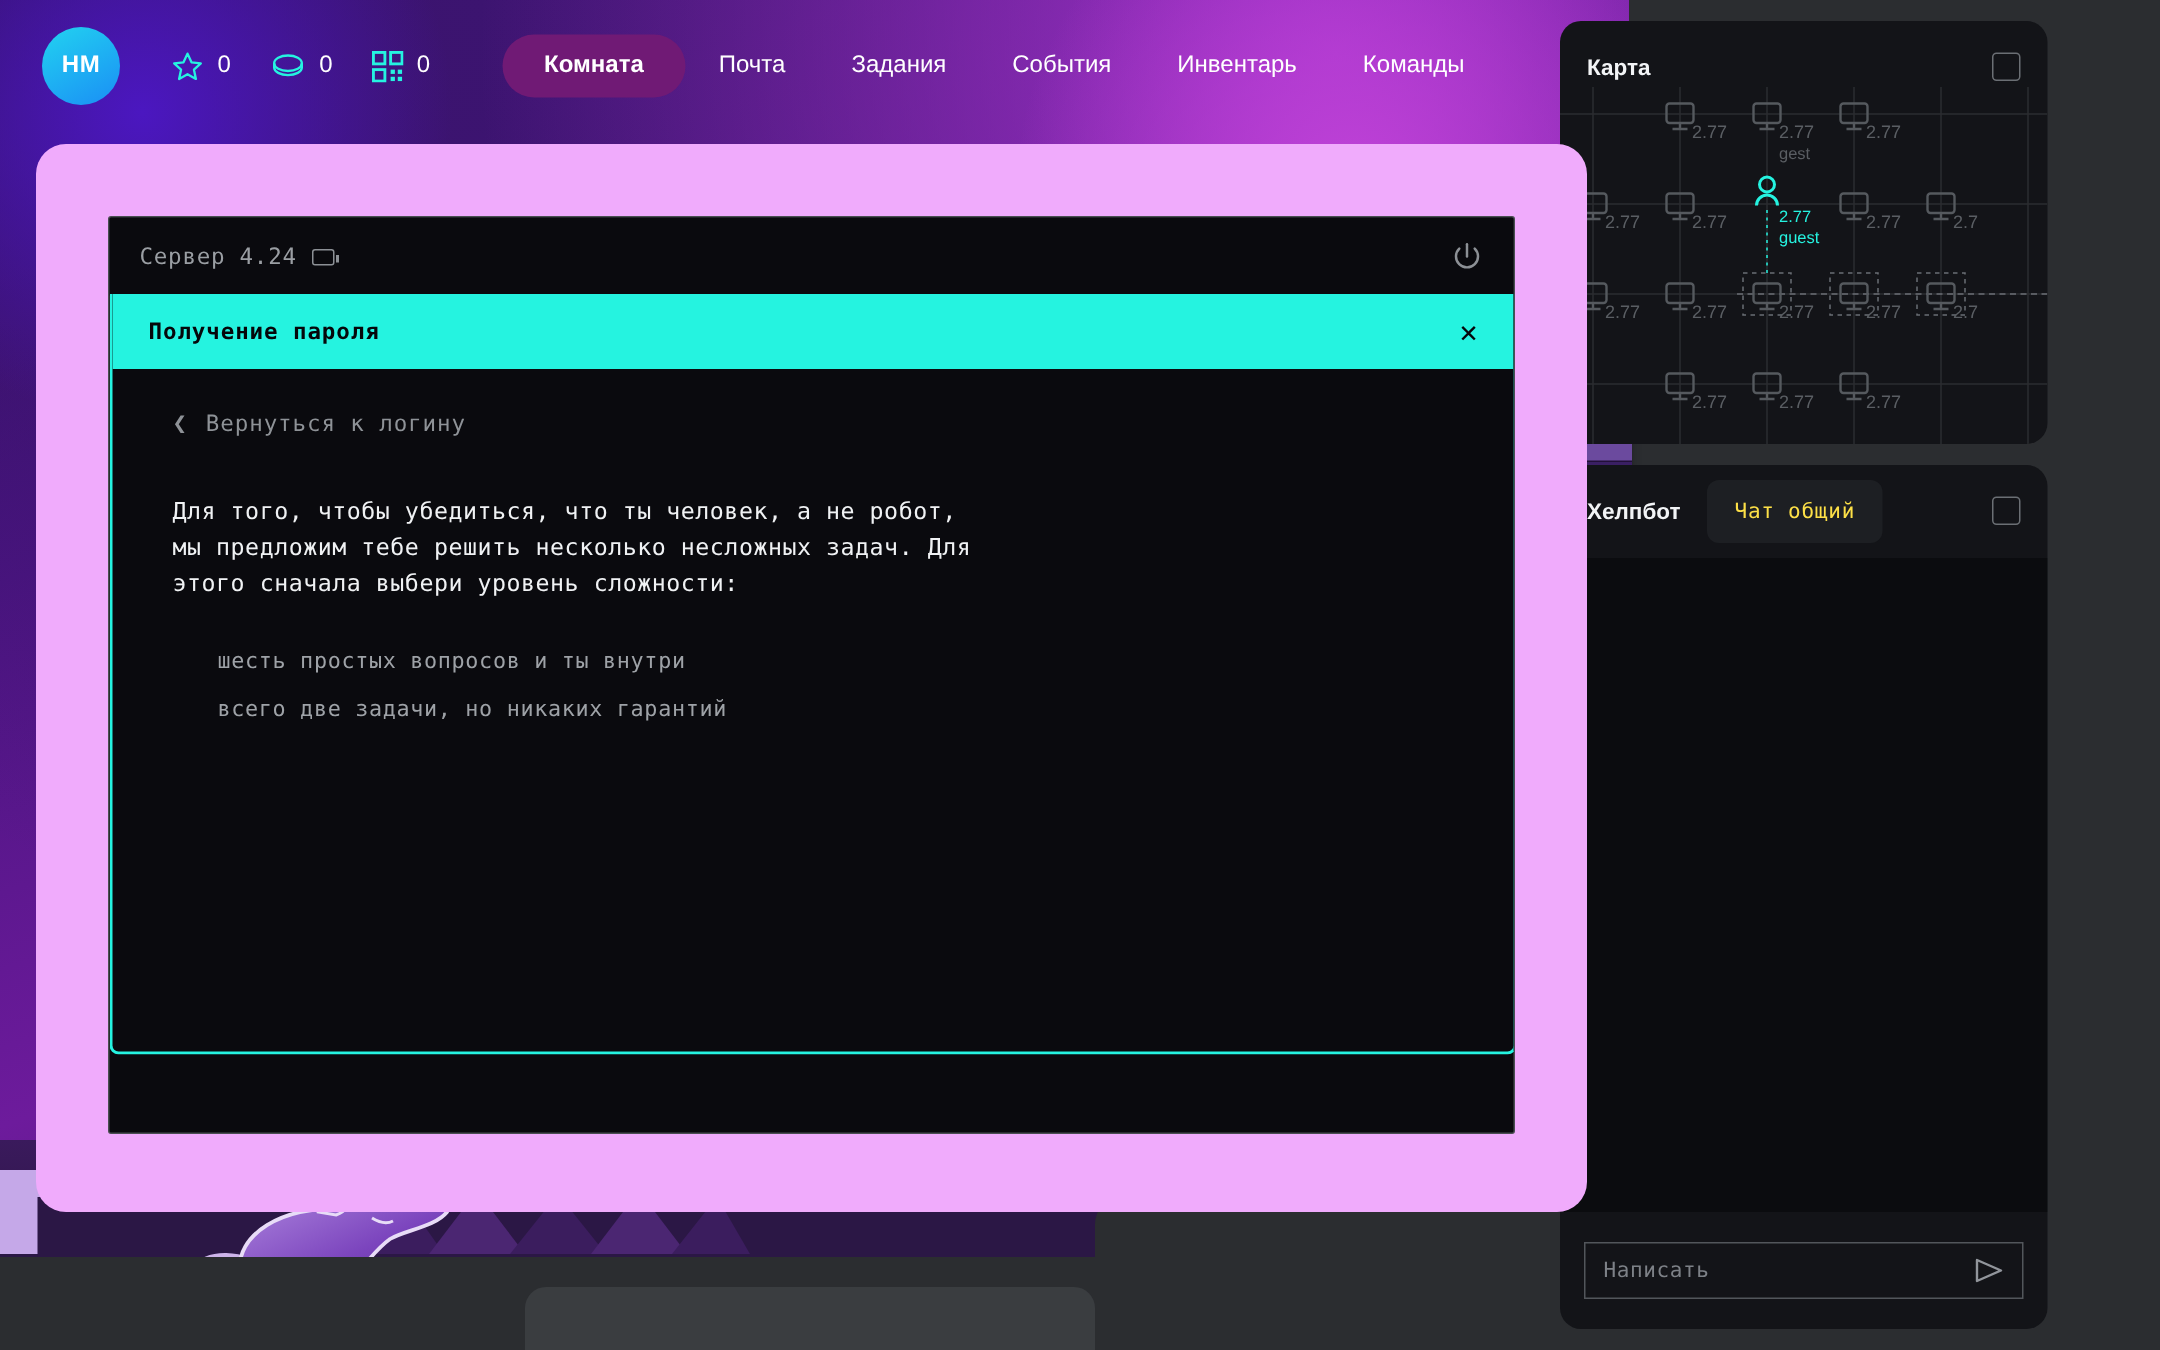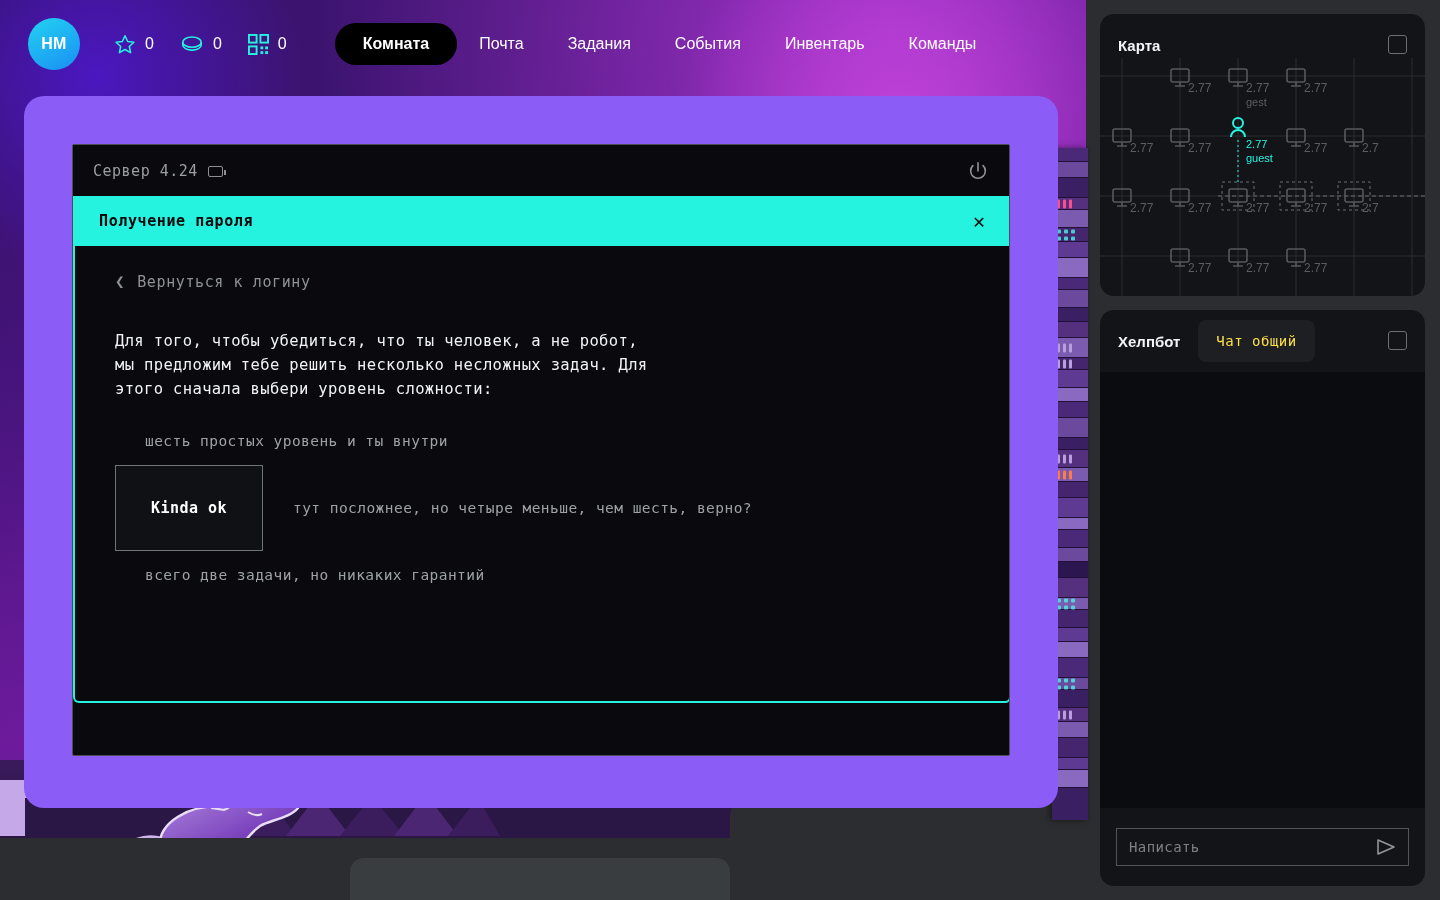--- a/index.html
+++ b/index.html
@@ -93,26 +93,26 @@
     letter-spacing:.4px; flex:none;
   }
   .stats { display:flex; align-items:center; gap:26px; margin-left:34px; }
   .stat { display:flex; align-items:center; gap:9px; }
   .stat .val { color:#ffffff; font-size:16px; font-weight:400; }
   .navlinks { display:flex; align-items:center; gap:0; margin-left:48px; }
   .navlink {
     color:#ffffff; font-size:16px; font-weight:400;
     padding:12px 22px; border-radius:22px; white-space:nowrap;
   }
-  .navlink.active { background:#000000; font-weight:700; padding:12px 28px; }
+  .navlink.active { background:#701a75; font-weight:700; padding:12px 28px; }
 
   
   .monitor {
     position:absolute; left:24px; top:96px; width:1034px; height:712px;
-    background:#8b5cf6; border-radius:20px;
+    background:#f0abfc; border-radius:20px;
     z-index:30;
   }
   .screen {
     position:absolute; left:48px; top:48px; width:938px; height:612px;
     background:#0a0a0e; border:1px solid #4a4e52; border-radius:2px;
     overflow:hidden;
   }
   .term-bar {
     height:52px; display:flex; align-items:center; justify-content:space-between;
     padding:0 20px; background:#0a0a0e;
@@ -148,21 +148,21 @@
   .choice { display:flex; align-items:center; }
   .choice + .choice { margin-top:16px; }
   .choice-btn {
     width:148px; height:86px; border:1px solid #6f7377; background:#101114;
     color:#ffffff; font-size:15px; font-weight:700; letter-spacing:.5px;
     display:flex; align-items:center; justify-content:center; flex:none;
   }
   .choice-desc { margin-left:30px; color:#9ea2a7; font-size:14.5px; letter-spacing:.45px; }
 
   
-  .sidebar { position:absolute; left:1100px; top:0; width:340px; height:800px; }
+  .sidebar { position:absolute; left:1040px; top:0; width:340px; height:800px; }
   .panel { background:#131418; border-radius:14px; position:relative; }
   .panel-map { position:absolute; left:0; top:14px; width:325px; height:282px; overflow:hidden; }
   .panel-chat { position:absolute; left:0; top:310px; width:325px; height:576px; overflow:hidden; }
   .panel-head {
     height:62px; display:flex; align-items:center; padding:0 18px; position:relative; z-index:5;
   }
   .panel-title { color:#f2f4f6; font-size:15px; font-weight:700; font-family:"Liberation Sans",sans-serif; }
   .expand-box {
     position:absolute; right:18px; top:21px; width:19px; height:19px;
     border:1.6px solid #6b6f74; border-radius:3px;
@@ -405,25 +405,21 @@
             <span class="chev">❮</span>
             <span>Вернуться к логину</span>
           </div>
 
           <div class="intro">Для того, чтобы убедиться, что ты человек, а не робот,
 мы предложим тебе решить несколько несложных задач. Для
 этого сначала выбери уровень сложности:</div>
 
           <div class="choices" id="choices">
               <div class="choice">
-                <div class="choice-desc">шесть простых уровень и ты внутри</div>
-              </div>
-              <div class="choice">
-                <div class="choice-btn">Kinda ok</div>
-                <div class="choice-desc">тут посложнее, но четыре меньше, чем шесть, верно?</div>
+                <div class="choice-desc">шесть простых вопросов и ты внутри</div>
               </div>
               <div class="choice">
                 <div class="choice-desc">всего две задачи, но никаких гарантий</div>
               </div>
             </div>
         </div>
       </div>
 
     </div>
   </div>

